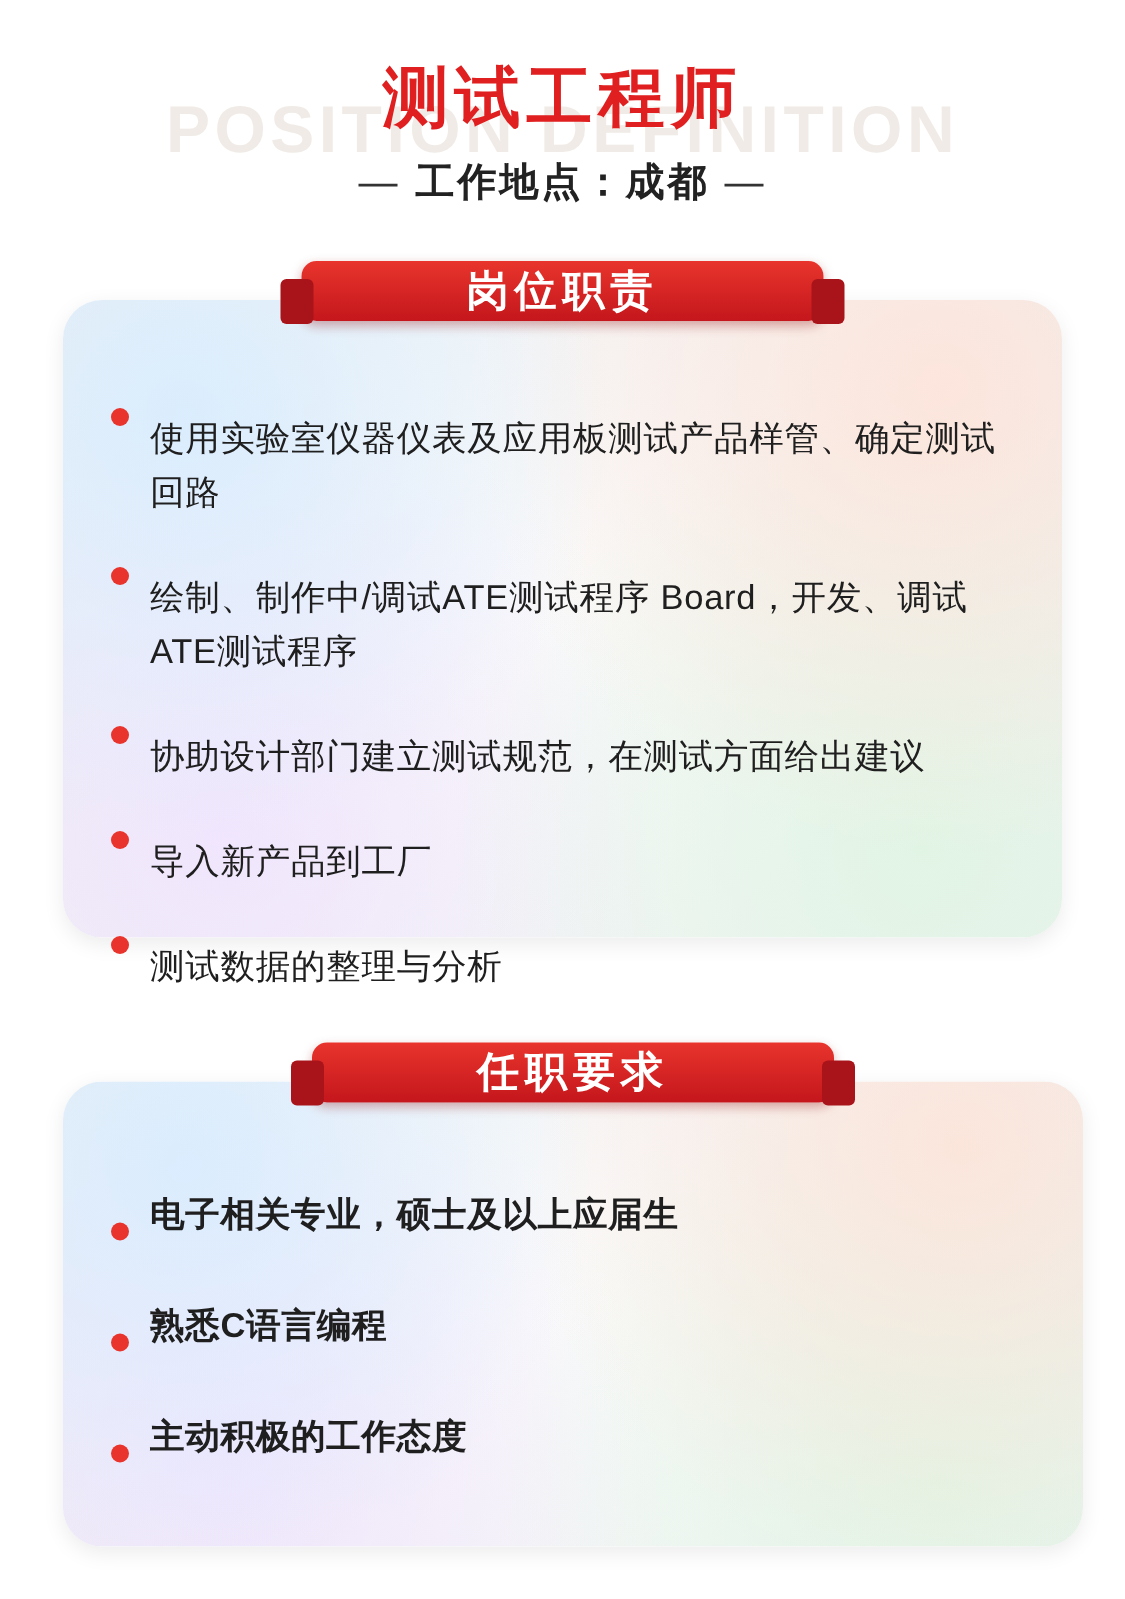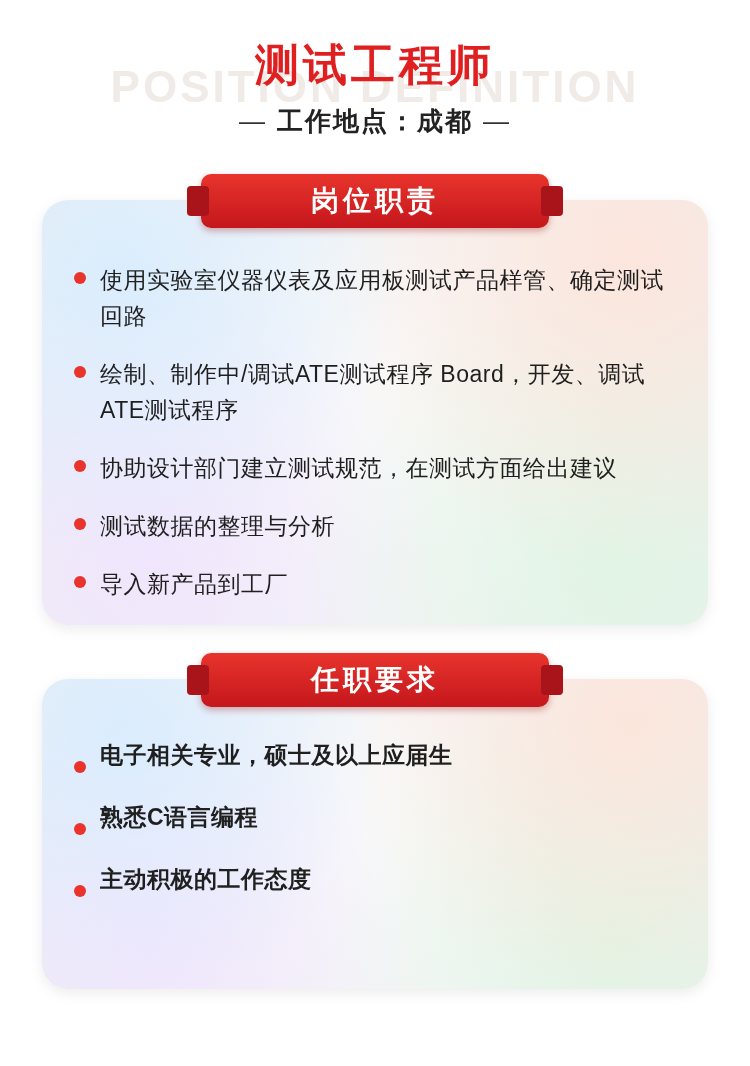--- a/index.html
+++ b/index.html
@@ -71,29 +71,29 @@
     border-radius: 26px;
     background:
       radial-gradient(circle at 12% 18%, rgba(214,236,255,0.85) 0%, rgba(214,236,255,0) 42%),
       radial-gradient(circle at 88% 14%, rgba(255,226,214,0.8) 0%, rgba(255,226,214,0) 45%),
       radial-gradient(circle at 86% 86%, rgba(222,245,226,0.85) 0%, rgba(222,245,226,0) 46%),
       radial-gradient(circle at 16% 84%, rgba(240,226,255,0.8) 0%, rgba(240,226,255,0) 46%),
       radial-gradient(circle at 50% 50%, #fbfbfb 0%, #eef0f2 100%);
     box-shadow: 0 4px 14px rgba(0,0,0,0.08);
   }
   #card-duties { top: 200px; height: 425px; }
-  #card-requirements { top: 679px; height: 310px; }
+  #card-requirements { top: 721px; height: 310px; padding-left: 14px; }
 
   .card-banner {
     position: absolute;
     top: -26px;
     left: 50%;
     transform: translateX(-50%);
     width: 348px;
-    height: 54px;
+    height: 40px;
     border-radius: 10px;
     background: linear-gradient(180deg, #e8342c 0%, #c4161c 100%);
     box-shadow: 0 3px 7px rgba(150,20,20,0.35);
     display: flex;
     align-items: center;
     justify-content: center;
   }
   .card-banner::before,
   .card-banner::after {
     content: "";
@@ -132,20 +132,21 @@
     border-radius: 50%;
     background: #e8342c;
     margin-top: 10px;
     margin-right: 14px;
   }
   .bullet-text {
     font-size: 23px;
     line-height: 36px;
     color: #1f1f1f;
     letter-spacing: 0.5px;
+    margin-top: 12px;
   }
   #card-requirements .bullet-text { font-weight: bold; }
   #card-requirements .bullet-list { top: 58px; }
   #card-requirements .bullet-item { margin-bottom: 26px; align-items: flex-end; }
 </style>
 </head>
 <body>
 
 <div class="header">
   <div class="watermark">POSITION DEFINITION</div>
@@ -167,25 +168,25 @@
     <div class="bullet-item">
       <span class="bullet-dot"></span>
       <span class="bullet-text">绘制、制作中/调试ATE测试程序 Board，开发、调试ATE测试程序</span>
     </div>
     <div class="bullet-item">
       <span class="bullet-dot"></span>
       <span class="bullet-text">协助设计部门建立测试规范，在测试方面给出建议</span>
     </div>
     <div class="bullet-item">
       <span class="bullet-dot"></span>
+      <span class="bullet-text">导入新产品到工厂</span>
+    </div>
+    <div class="bullet-item">
+      <span class="bullet-dot"></span>
       <span class="bullet-text">测试数据的整理与分析</span>
-    </div>
-    <div class="bullet-item">
-      <span class="bullet-dot"></span>
-      <span class="bullet-text">导入新产品到工厂</span>
     </div>
   </div>
 </div>
 
 <div class="card" id="card-requirements">
   <div class="card-banner">
     <span>任职要求</span>
   </div>
   <div class="bullet-list">
     <div class="bullet-item">

